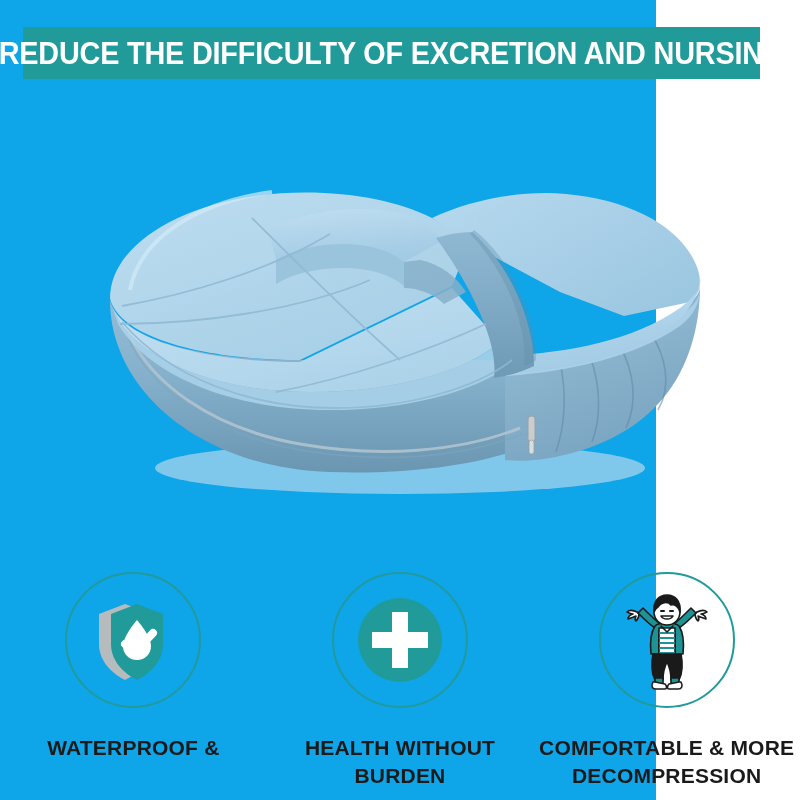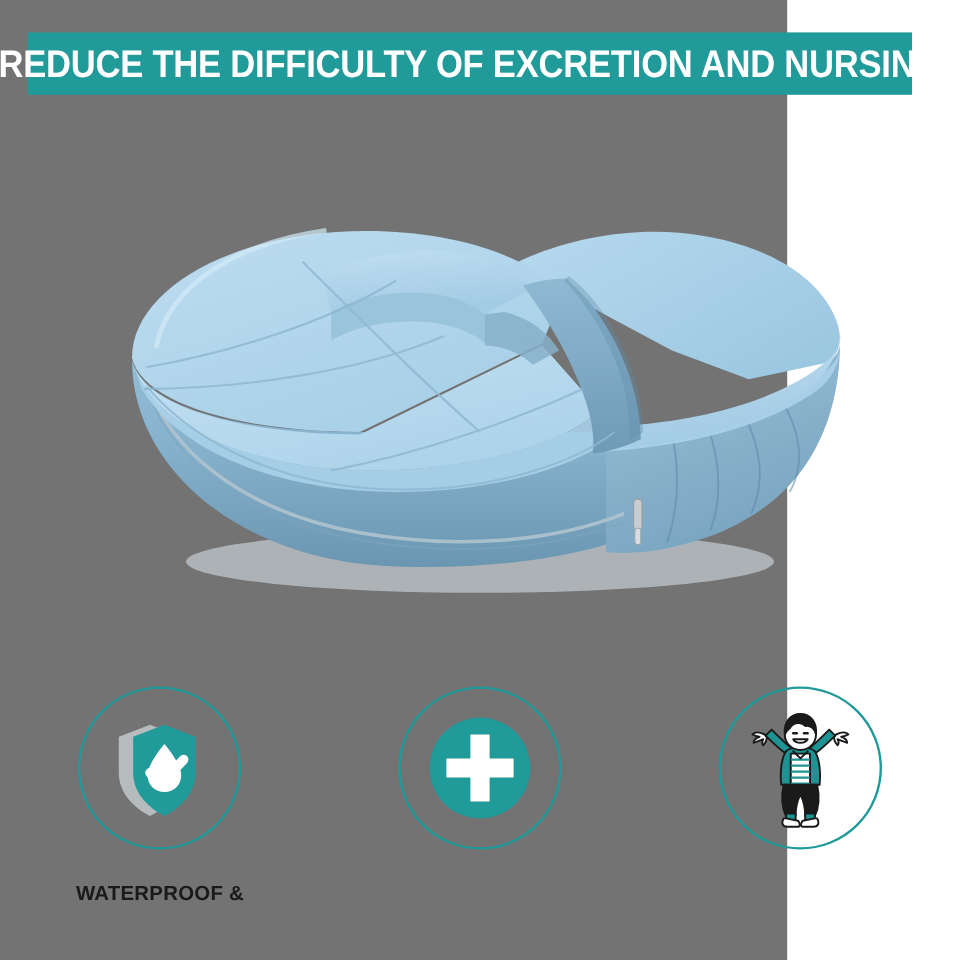--- a/index.html
+++ b/index.html
@@ -11,21 +11,21 @@
     width: 800px;
     height: 800px;
     background: #ffffff;
     font-family: "Liberation Sans", sans-serif;
     overflow: hidden;
   }
   .page {
     position: relative;
     width: 656px;
     height: 800px;
-    background: #737373;
+    background: #0ea5e9;
   }
 
   
   .header-banner {
     position: absolute;
     left: 23px;
     top: 27px;
     width: 737px;
     height: 52px;
     background: #219A9A;
@@ -87,21 +87,21 @@
   }
   .feature-circle svg {
     display: block;
   }
   .feature-caption {
     margin-top: 26px;
     text-align: center;
     color: #1a1a1a;
     font-family: "Liberation Sans", sans-serif;
     font-weight: bold;
-    font-size: 17px;
+    font-size: 21px;
     line-height: 1.32;
     letter-spacing: 0.2px;
   }
   .cap-line {
     display: block;
     white-space: nowrap;
   }
 </style>
 </head>
 <body>
@@ -246,20 +246,24 @@
         <span class="cap-line"><span>WATERPROOF &amp;</span></span>
       </div>
     </div>
 
     <div class="feature">
       <div class="feature-circle">
         <svg width="96" height="96" viewBox="0 0 96 96">
           <circle cx="48" cy="48" r="42" fill="#219A9A"></circle>
           <path d="M40,20 L56,20 L56,40 L76,40 L76,56 L56,56 L56,76 L40,76 L40,56 L20,56 L20,40 L40,40 Z" fill="#FFFFFF"></path>
         </svg>
+      </div>
+      <div class="feature-caption">
+        <span class="cap-line">HEALTH WITHOUT</span>
+        <span class="cap-line">BURDEN</span>
       </div>
     </div>
 
     <div class="feature">
       <div class="feature-circle">
         <svg width="104" height="104" viewBox="0 0 104 104">
           <g stroke="#1A1A1A" stroke-width="1.6" stroke-linecap="round" stroke-linejoin="round">
 
             <path d="M38,38 L22,24" fill="none"></path>
 
@@ -297,16 +301,20 @@
 
             <path d="M46,23 L49,23" fill="none" stroke-width="2"></path>
             <path d="M55,23 L58,23" fill="none" stroke-width="2"></path>
 
             <path d="M46,28 C48,32 56,32 58,28 Z" fill="#FFFFFF" stroke="#1A1A1A"></path>
 
             <path d="M46,38 L52,44 L58,38" fill="none"></path>
           </g>
         </svg>
       </div>
+      <div class="feature-caption">
+        <span class="cap-line">COMFORTABLE &amp; MORE</span>
+        <span class="cap-line">DECOMPRESSION</span>
+      </div>
     </div>
 
   </div>
 </div>
 
 </body></html>

